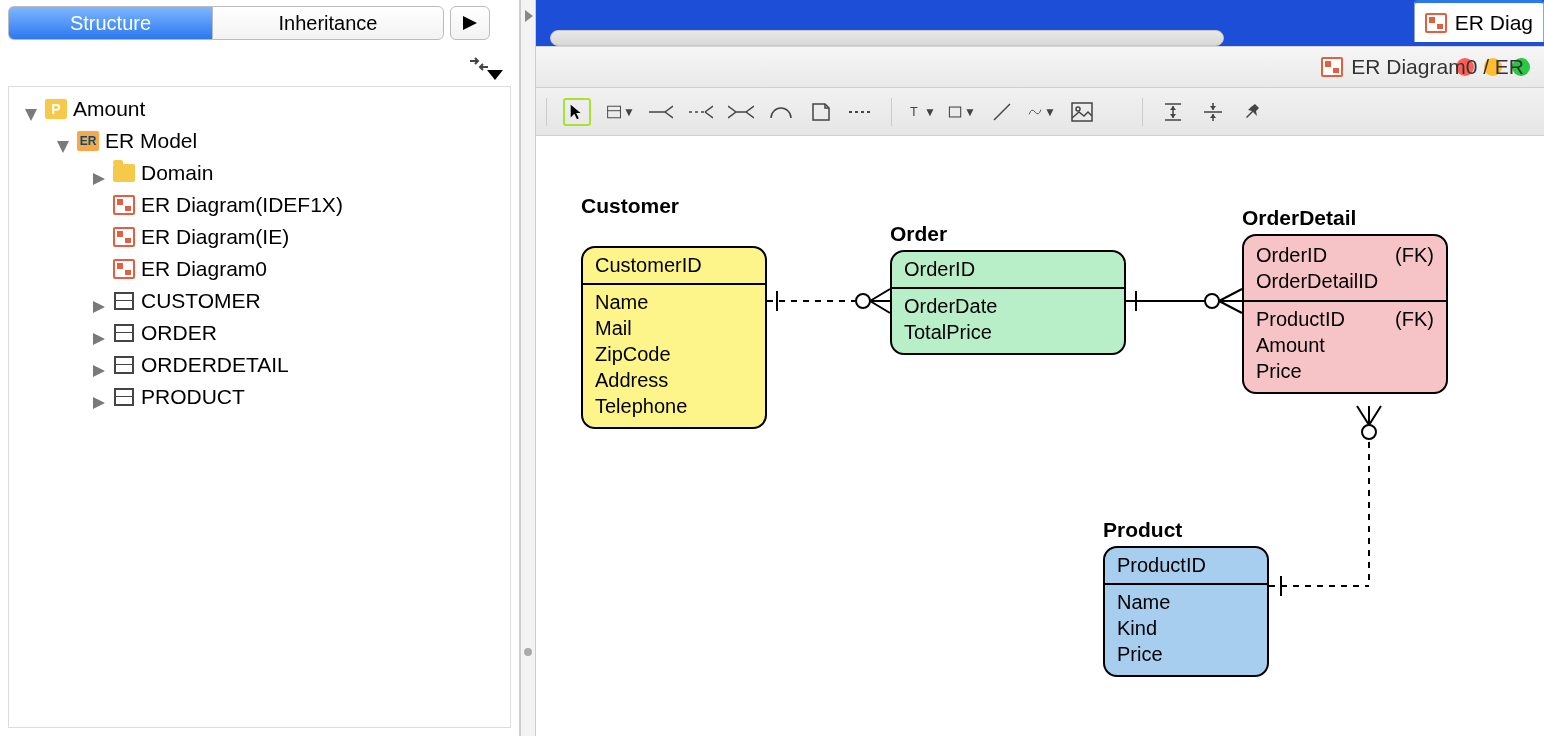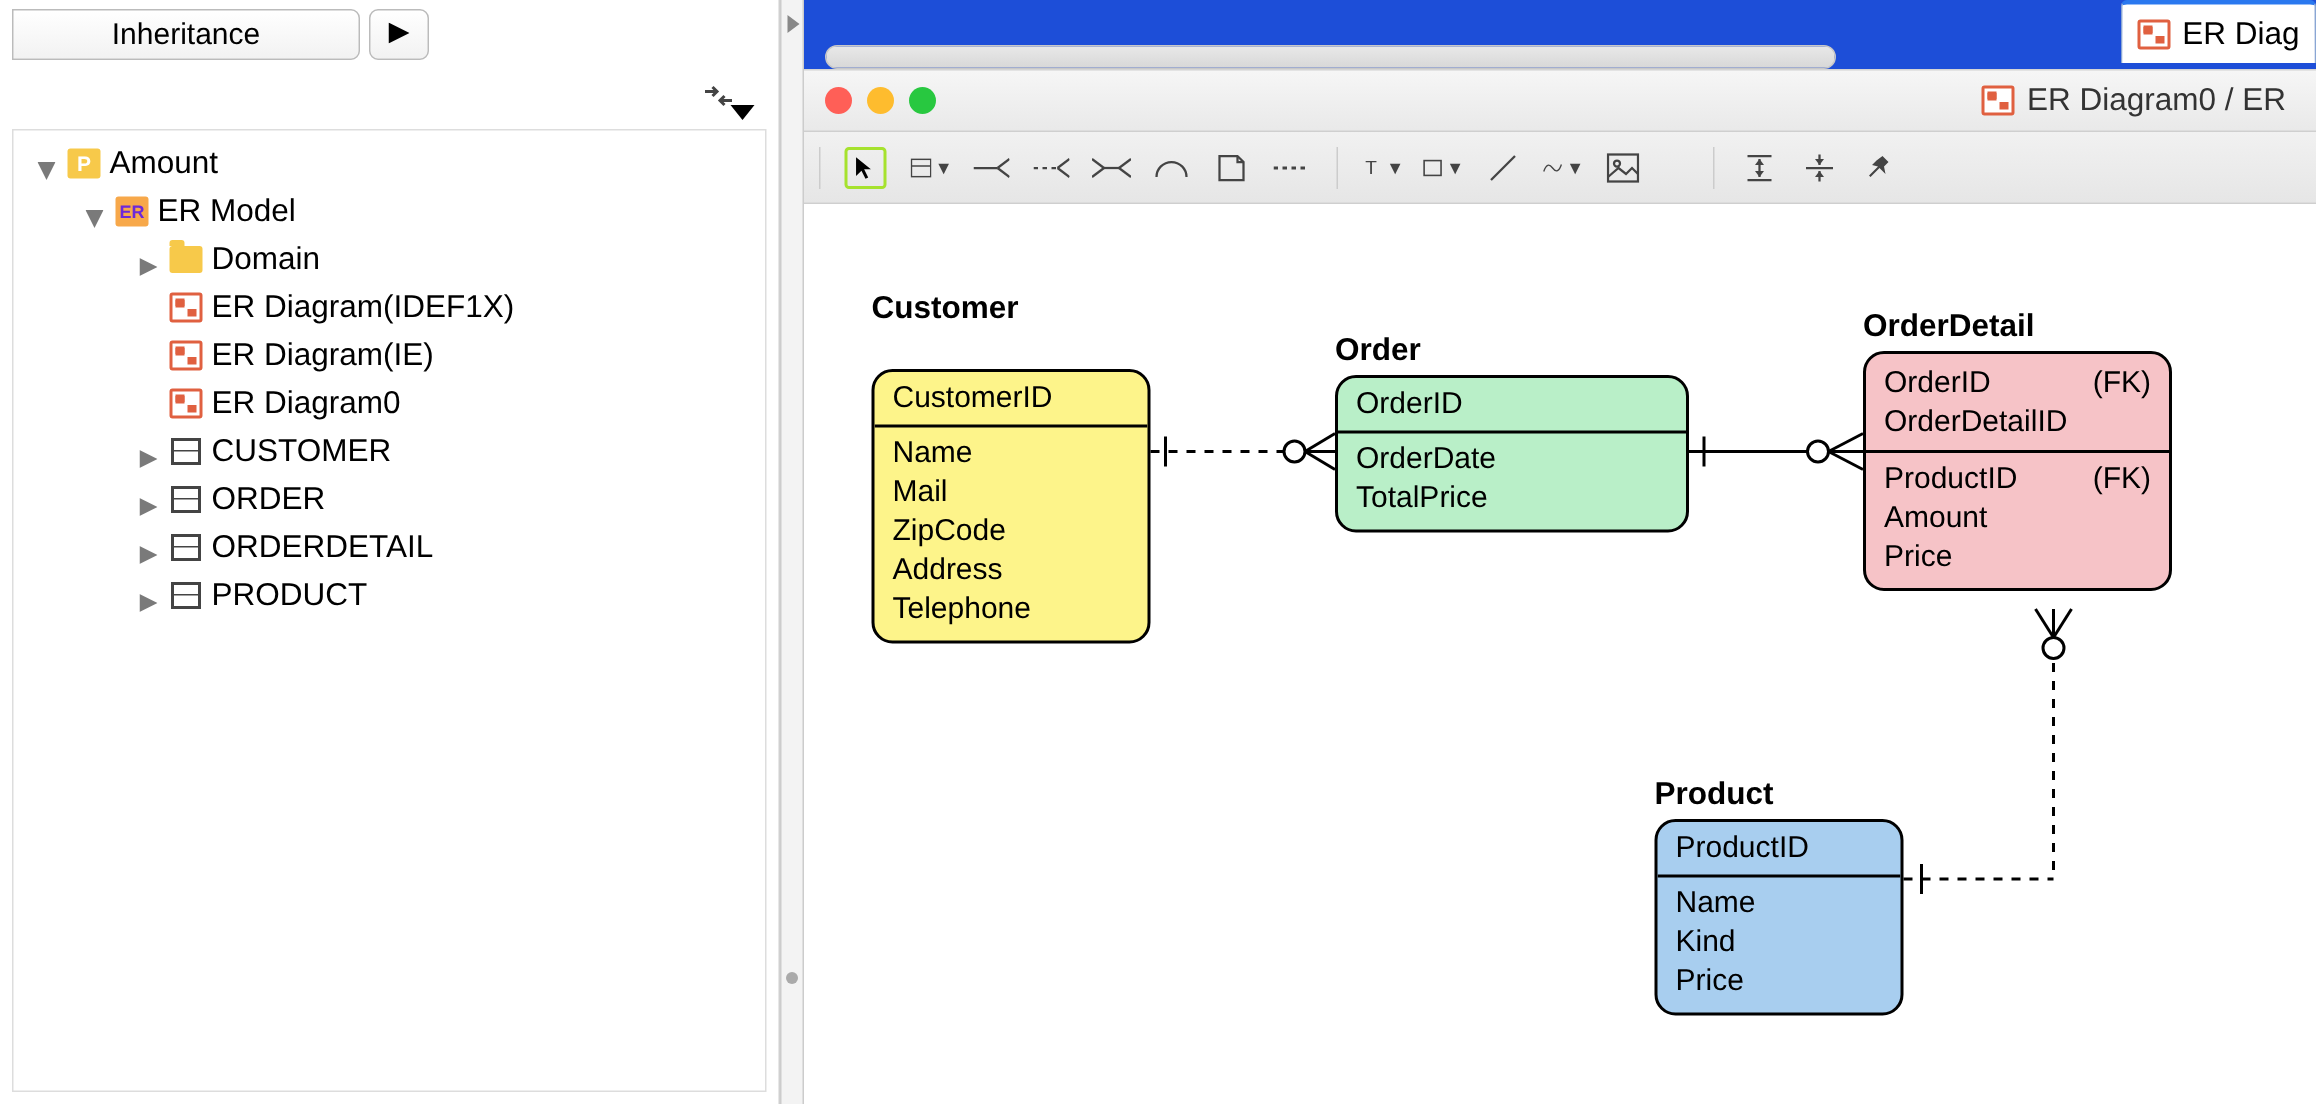--- a/index.html
+++ b/index.html
@@ -15,41 +15,41 @@
 .sync-row { height: 40px; display: flex; align-items: center; justify-content: flex-end; padding-right: 28px; position: relative; }
 .sync-icon { width: 24px; height: 24px; color: #444; }
 .mini-tri { position: absolute; right: 16px; bottom: 4px; width: 0; height: 0; border-left: 8px solid transparent; border-right: 8px solid transparent; border-top: 10px solid #000; }
 .tree-wrap { flex: 1; border-top: 1px solid #d0d0d0; padding-top: 6px; overflow: auto; border: 1px solid #ddd; margin: 2px 8px 8px 8px; }
 .tree { font-size: 21px; color: #000; }
 .tree-row { display: flex; align-items: center; height: 32px; gap: 6px; padding-left: 16px; }
 .arrow { width: 14px; height: 14px; color: #7a7a7a; flex: 0 0 14px; }
 .arrow.down svg { transform: rotate(90deg); }
 .icon { width: 22px; height: 22px; flex: 0 0 22px; display: flex; align-items: center; justify-content: center; }
 .icon-p { background: #f7c94a; color: #fff; font-size: 14px; font-weight: bold; border-radius: 2px; width: 22px; height: 20px; }
-.icon-er { background: #f7a84a; color: #6d28d9; font-size: 12px; font-weight: bold; border-radius: 2px; width: 24px; height: 20px; }
+.icon-er { background: #f7a84a; color: #0c4a6e; font-size: 12px; font-weight: bold; border-radius: 2px; width: 24px; height: 20px; }
 .icon-folder { width: 22px; height: 18px; background: #f7c94a; border-radius: 2px; position: relative; }
 .icon-folder::before { content: ""; position: absolute; top: -4px; left: 0; width: 10px; height: 4px; background: #f7c94a; border-radius: 2px 2px 0 0; }
 .icon-erd { width: 22px; height: 20px; border: 2px solid #e06040; border-radius: 2px; position: relative; background: #fff; }
 .icon-erd::before, .icon-erd::after { content: ""; position: absolute; background: #e06040; }
 .icon-erd::before { width: 6px; height: 5px; top: 2px; left: 2px; }
 .icon-erd::after { width: 6px; height: 5px; bottom: 2px; right: 2px; box-shadow: -8px -6px 0 #e06040; }
 .icon-table { width: 20px; height: 18px; border: 2px solid #444; display: flex; flex-direction: column; }
 .icon-table .rowline { height: 50%; border-bottom: 1px solid #444; }
 
 
 .vdiv { width: 16px; background: #f3f3f3; border-left: 1px solid #ccc; border-right: 1px solid #ccc; position: relative; }
 .vdiv .grip { position: absolute; left: 50%; bottom: 80px; width: 8px; height: 8px; background: #aaa; border-radius: 50%; transform: translateX(-50%); }
 .vdiv .tri-r { position: absolute; top: 10px; left: 4px; width: 0; height: 0; border-top: 6px solid transparent; border-bottom: 6px solid transparent; border-left: 8px solid #888; }
 
 
 .right { flex: 1; height: 100%; display: flex; flex-direction: column; background: #ececec; position: relative; }
 .topbar1 { height: 46px; display: flex; align-items: flex-end; background: #1d4ed8; position: relative; padding-left: 14px; }
 .topbar1 .hscroll { flex: 1; height: 16px; background: linear-gradient(#e8e8e8,#d8d8d8); border: 1px solid #c8c8c8; border-radius: 8px; margin: 0 320px 0 0; }
 .tab-card { position: absolute; top: 0; right: 0; height: 42px; background: #fff; border: 1px solid #8aa6d4; border-top: 3px solid #2a78ef; border-bottom: none; border-radius: 4px 4px 0 0; display: flex; align-items: center; gap: 8px; padding: 0 10px; font-size: 21px; }
-.winbar { height: 42px; background: linear-gradient(#f6f6f6,#e9e9e9); border-top: 1px solid #d5d5d5; border-bottom: 1px solid #cfcfcf; display: flex; align-items: center; padding: 0 14px; gap: 10px; position: relative; }
+.winbar { height: 42px; background: linear-gradient(#f6f6f6,#e9e9e9); border-top: 1px solid #d5d5d5; border-bottom: 1px solid #cfcfcf; display: flex; align-items: center; padding: 0 14px; gap: 10px; position: relative; justify-content: flex-end; }
 .wb { width: 18px; height: 18px; border-radius: 50%; }
 .wb.r { background: #ff5f57; } .wb.y { background: #febc2e; } .wb.g { background: #28c840; }
 .wintitle { position: absolute; right: 20px; display: flex; align-items: center; gap: 8px; font-size: 21px; color: #333; }
 .toolbar { height: 48px; background: linear-gradient(#f1f1f1,#e6e6e6); border-bottom: 1px solid #cfcfcf; display: flex; align-items: center; padding: 0 10px; gap: 16px; color: #444; }
 .tool { width: 28px; height: 28px; display: flex; align-items: center; justify-content: center; cursor: pointer; border-radius: 3px; }
 .tool.sel { border: 2px solid #a6e22e; }
 .tool-sep { width: 1px; height: 28px; background: #ccc; }
 .tool .dd { font-size: 12px; margin-left: 2px; }
 .tool-group { display: flex; align-items: center; gap: 12px; }
 
@@ -71,20 +71,21 @@
 
 
 svg.rel { position: absolute; overflow: visible; pointer-events: none; }
 
 </style>
 </head>
 <body>
 
 <div class="sidebar">
   <div class="tabs-row">
+    <div class="tab structure">Structure</div>
     <div class="tab inheritance">Inheritance</div>
     <div class="tab more">
       <span>
         <svg width="14" height="14" viewBox="0 0 10 10">
             <polygon points="0,0 10,5 0,10" fill="#000"></polygon>
           </svg>
       </span>
     </div>
   </div>
 

